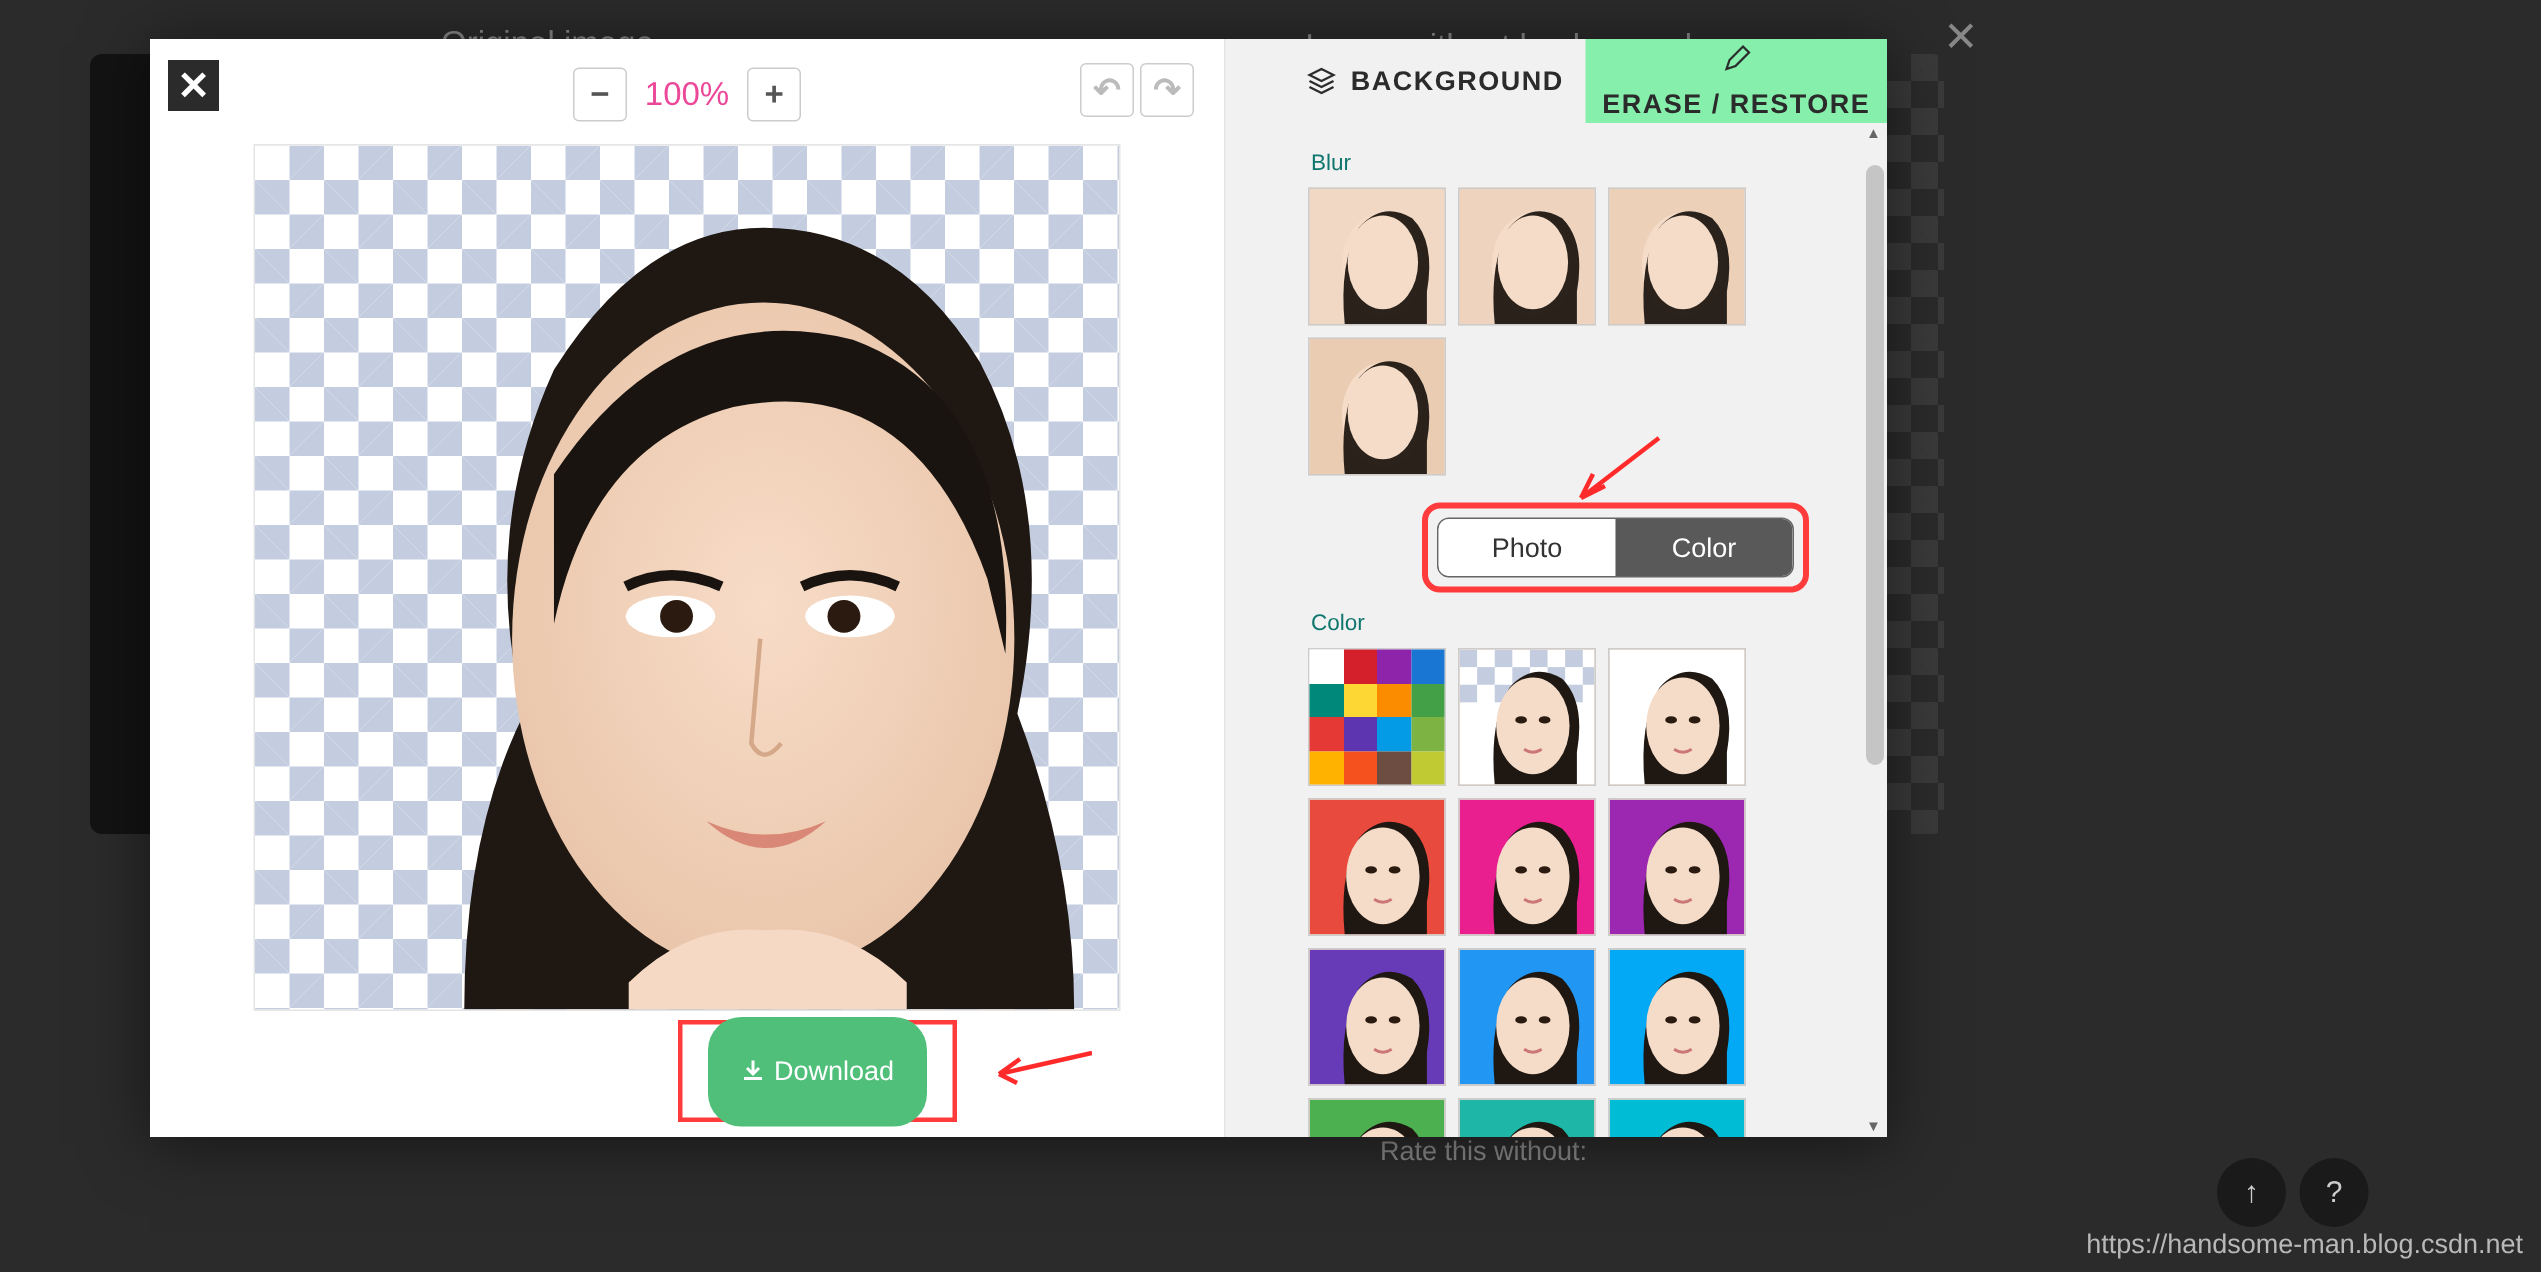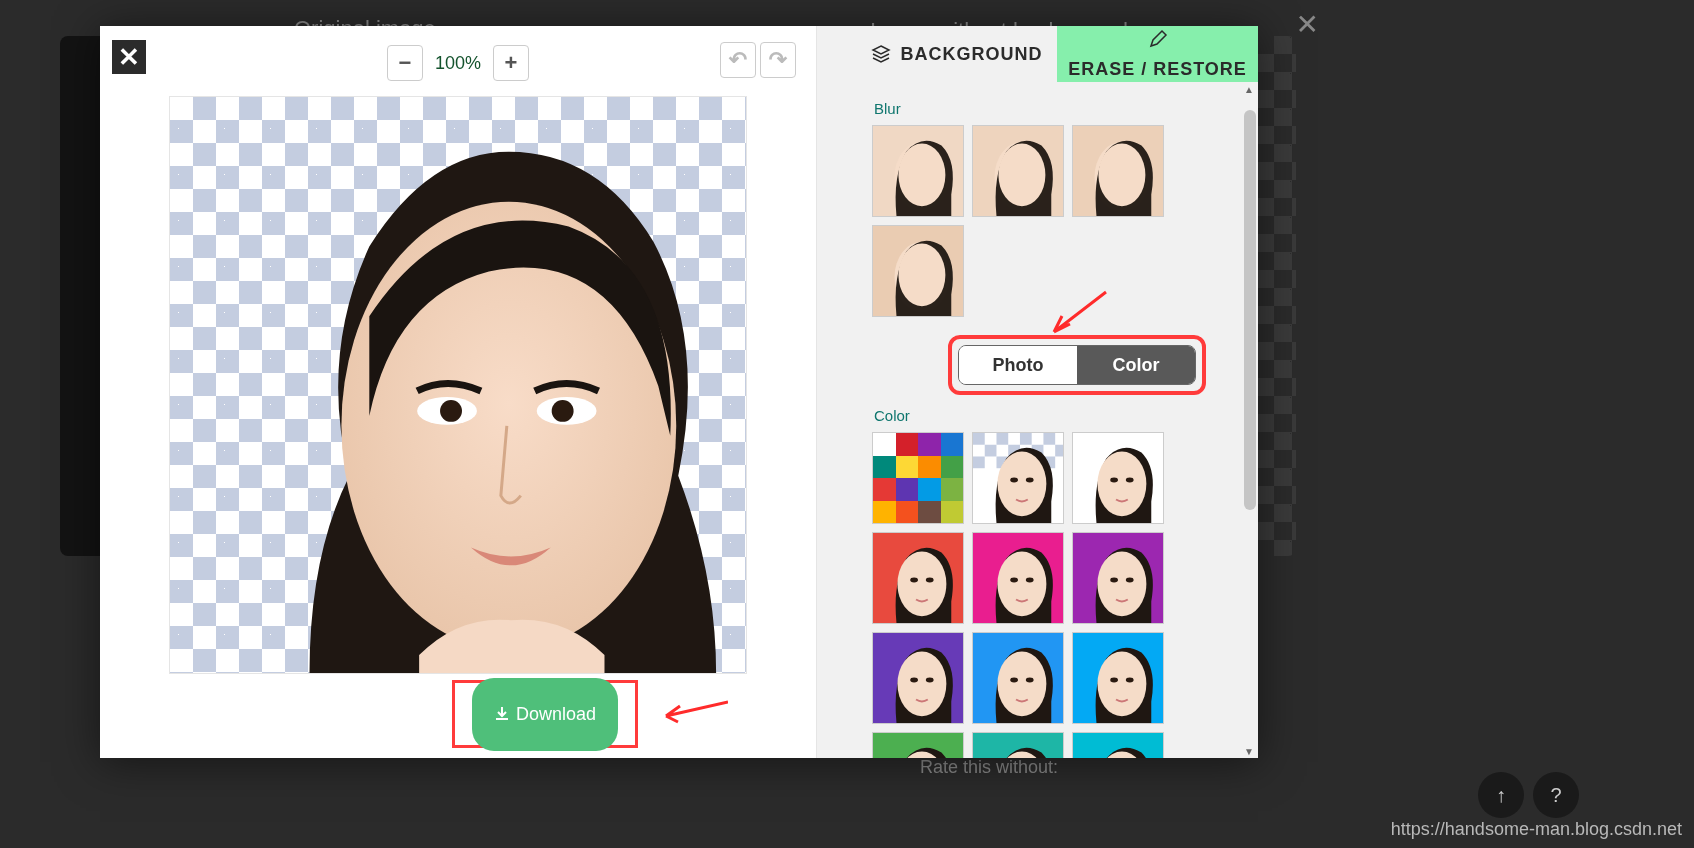--- a/index.html
+++ b/index.html
@@ -13,39 +13,39 @@
     .rate-text { position: absolute; top: 757px; left: 920px; color: #888; font-size: 18px; }
     .watermark { position: absolute; bottom: 8px; right: 12px; color: #b8b8b8; font-size: 18px; }
     .fab { position: absolute; bottom: 30px; width: 46px; height: 46px; border-radius: 50%; background: #1a1a1a; display: flex; align-items: center; justify-content: center; color: #ccc; font-size: 20px; cursor: pointer; }
     .fab-up { right: 170px; }
     .fab-help { right: 115px; }
     .modal { position: absolute; top: 26px; left: 100px; width: 1158px; height: 732px; background: #fff; display: flex; box-shadow: 0 4px 40px rgba(0,0,0,.5); }
     .close-btn { position: absolute; top: 40px; left: 112px; width: 34px; height: 34px; background: #2b2b2b; color: #fff; display: flex; align-items: center; justify-content: center; font-size: 26px; font-weight: bold; cursor: pointer; z-index: 10; }
     .left-pane { flex: 1; display: flex; flex-direction: column; position: relative; }
     .toolbar { display: flex; align-items: center; justify-content: center; gap: 6px; padding: 12px 0 0 0; height: 62px; }
     .tool-btn { width: 36px; height: 36px; border: 1px solid #ccc; border-radius: 4px; background: #fff; display: flex; align-items: center; justify-content: center; font-size: 22px; color: #555; cursor: pointer; font-weight: bold; }
-    .zoom-val { font-size: 18px; color: #14532d; padding: 0 6px; }
+    .zoom-val { font-size: 22px; color: #ec4899; padding: 0 6px; }
     .undo-redo { position: absolute; right: 20px; top: 16px; display: flex; gap: 4px; }
     .canvas-wrap { flex: 1; display: flex; align-items: flex-start; justify-content: center; padding: 8px 0; }
     .checker { width: 578px; height: 578px; background-image: linear-gradient(45deg,#c4cde0 25%,transparent 25%),linear-gradient(-45deg,#c4cde0 25%,transparent 25%),linear-gradient(45deg,transparent 75%,#c4cde0 75%),linear-gradient(-45deg,transparent 75%,#c4cde0 75%); background-size: 46px 46px; background-position: 0 0,0 23px,23px -23px,-23px 0; background-color: #fff; border: 1px solid #e5e5e5; position: relative; overflow: hidden; }
     .download-wrap { position: absolute; bottom: 10px; left: 352px; width: 186px; height: 68px; border: 3px solid #ff3b3b; display: flex; align-items: center; justify-content: center; }
     .download-btn { background: #4fbf7a; color: #fff; border: none; border-radius: 22px; padding: 26px 22px; font-size: 18px; display: flex; align-items: center; gap: 6px; cursor: pointer; }
     .arrow-dl { position: absolute; bottom: 34px; left: 558px; width: 70px; height: 30px; }
     .right-pane { width: 442px; background: #f1f1f1; border-left: 1px solid #e5e5e5; display: flex; flex-direction: column; position: relative; padding-left: 39px; }
     .tabs { display: flex; height: 56px; }
     .tab { flex: 1; display: flex; align-items: center; justify-content: center; gap: 10px; font-size: 18px; font-weight: 600; color: #2b2b2b; cursor: pointer; letter-spacing: 1px; }
     .tab.active { background: #f1f1f1; }
     .tab.inactive { background: #86efac; flex-direction: column; }
     .panel-body { flex: 1; overflow-y: auto; padding: 6px 16px 16px 16px; }
     .section-label { font-size: 15px; color: #0f766e; margin: 12px 0 8px 2px; }
     .thumb-grid { display: flex; flex-wrap: wrap; gap: 8px; }
     .thumb { width: 92px; height: 92px; border: 1px solid #ccc; background: #f5dcc9; position: relative; overflow: hidden; cursor: pointer; }
     .toggle-wrap { margin: 18px 0 6px 76px; width: 258px; height: 60px; border: 4px solid #ff3b3b; border-radius: 12px; display: flex; align-items: center; justify-content: center; padding: 6px; }
     .toggle { display: flex; width: 244px; height: 40px; border: 1px solid #666; border-radius: 8px; overflow: hidden; }
-    .toggle-opt { flex: 1; display: flex; align-items: center; justify-content: center; font-size: 18px; cursor: pointer; font-weight: bold; }
+    .toggle-opt { flex: 1; display: flex; align-items: center; justify-content: center; font-size: 18px; cursor: pointer; }
     .toggle-opt.off { background: #fff; color: #333; }
     .toggle-opt.on { background: #595959; color: #fff; }
     .arrow-toggle { position: absolute; top: 262px; right: 142px; width: 70px; height: 50px; }
     .color-palette { width: 92px; height: 92px; display: grid; grid-template-columns: repeat(4,1fr); grid-template-rows: repeat(4,1fr); border: 1px solid #ccc; cursor: pointer; }
     .scrollbar { position: absolute; right: 2px; top: 84px; width: 12px; height: 400px; background: #c5c5c5; border-radius: 6px; }
     .scroll-arrow { position: absolute; right: 4px; width: 10px; height: 10px; color: #666; font-size: 10px; }
     svg.face { width: 100%; height: 100%; }
     .mini-face { width: 100%; height: 100%; }
   </style>
 </head>

